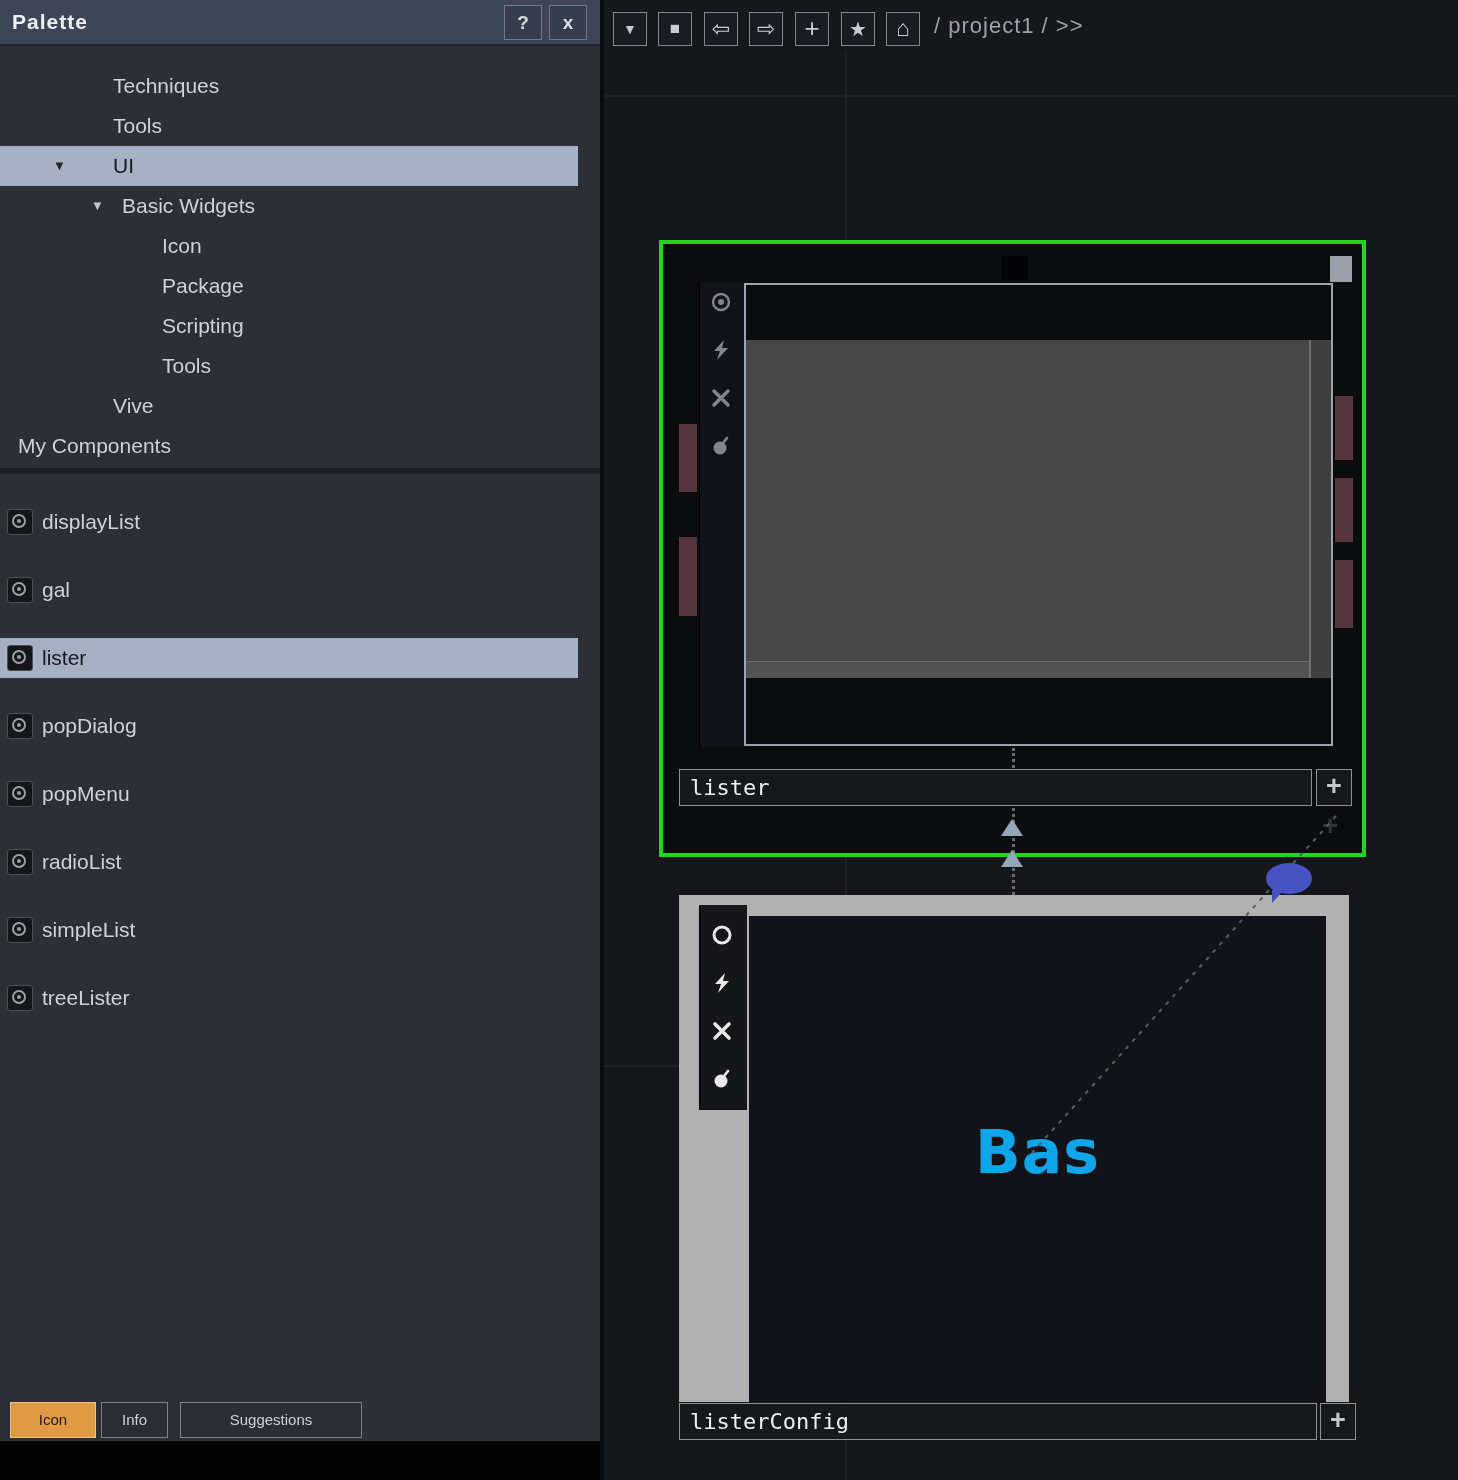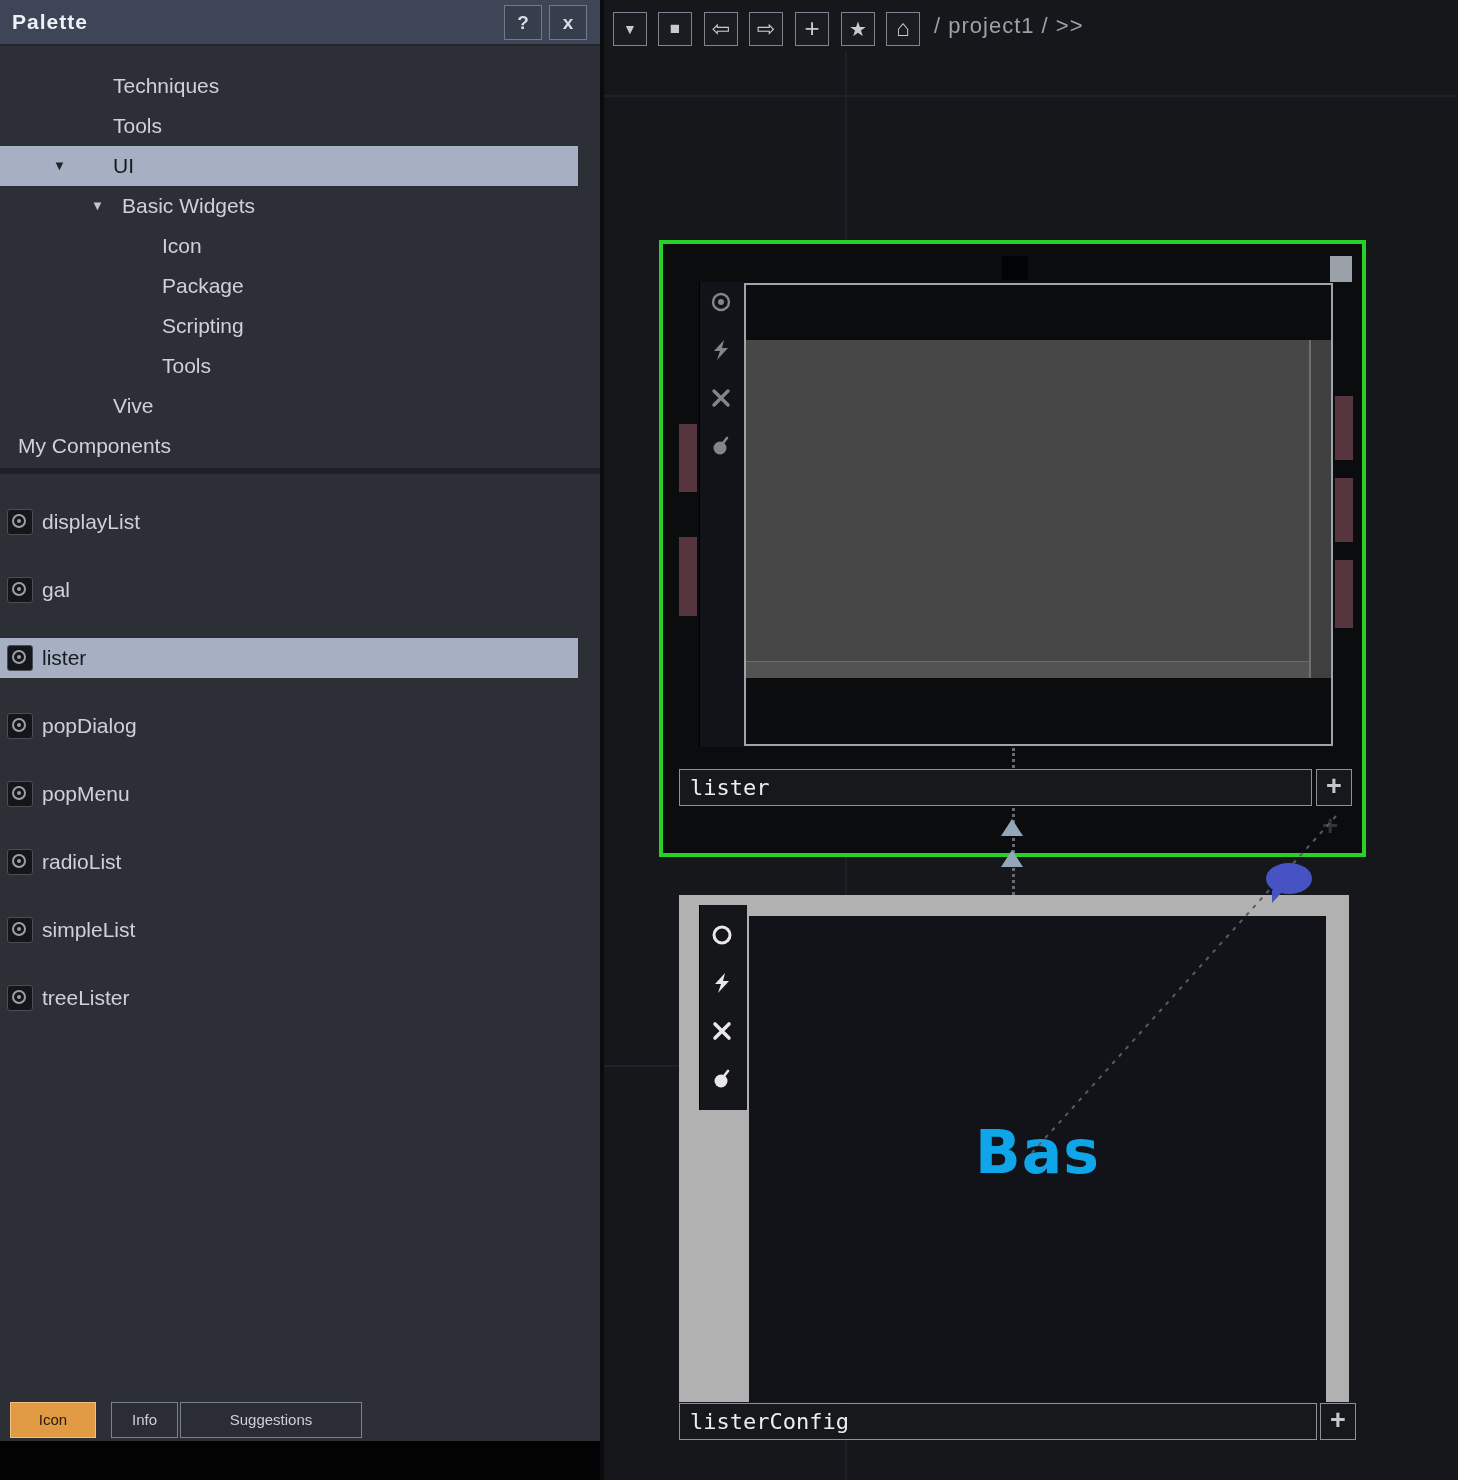--- a/index.html
+++ b/index.html
@@ -171,21 +171,21 @@
       <div class="comp-row">
         <span class="comp-icon">
             <span class="ring"></span>
             <span class="dot"></span>
           </span>
         <span>treeLister</span>
       </div>
     </div>
 
     <div class="pal-tab tab-active" style="left:10px;width:86px">Icon</div>
-    <div class="pal-tab tab-plain" style="left:111px;width:67px">Info</div>
+    <div class="pal-tab tab-plain" style="left:101px;width:67px">Info</div>
     <div class="pal-tab tab-plain" style="left:180px;width:182px">Suggestions</div>
     <div class="pal-black"></div>
   </div>
 
   <div class="panel-divider"></div>
 
   <div class="net-bg"></div>
 
   <div class="abs gridline" style="left:845px;top:52px;width:2px;height:1428px"></div>
   <div class="abs gridline" style="left:604px;top:95px;width:854px;height:2px"></div>

